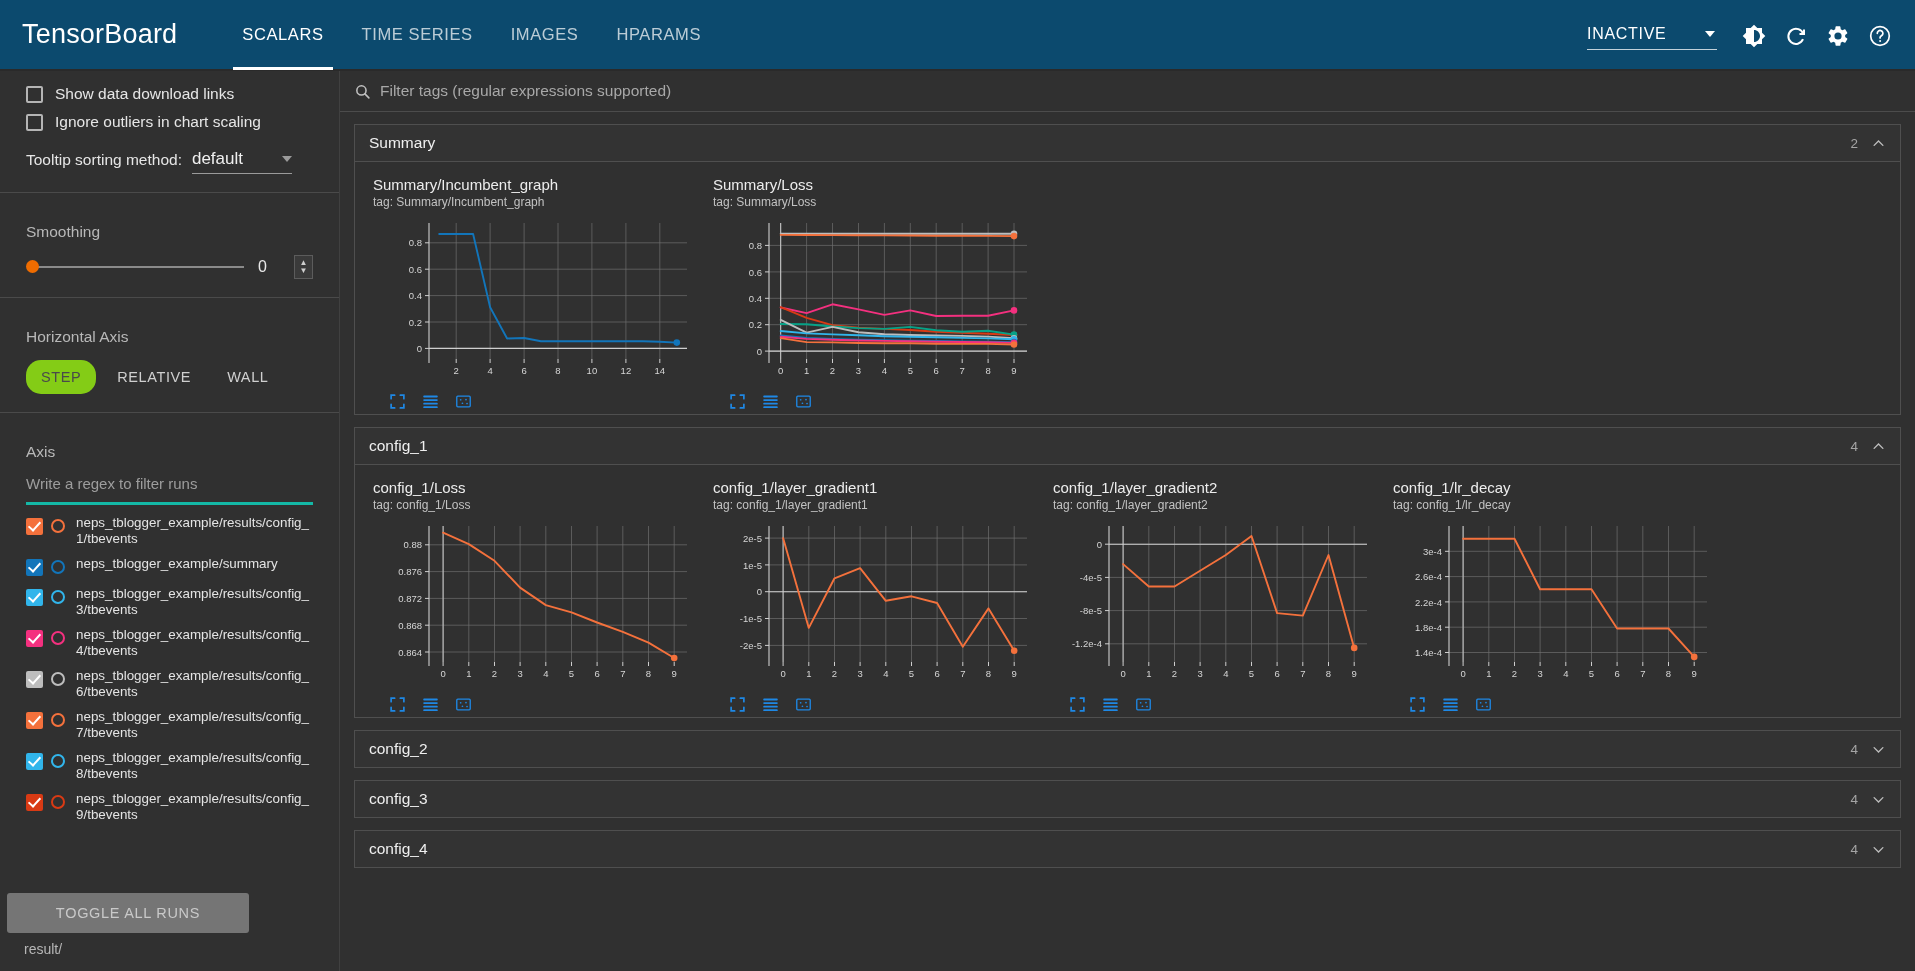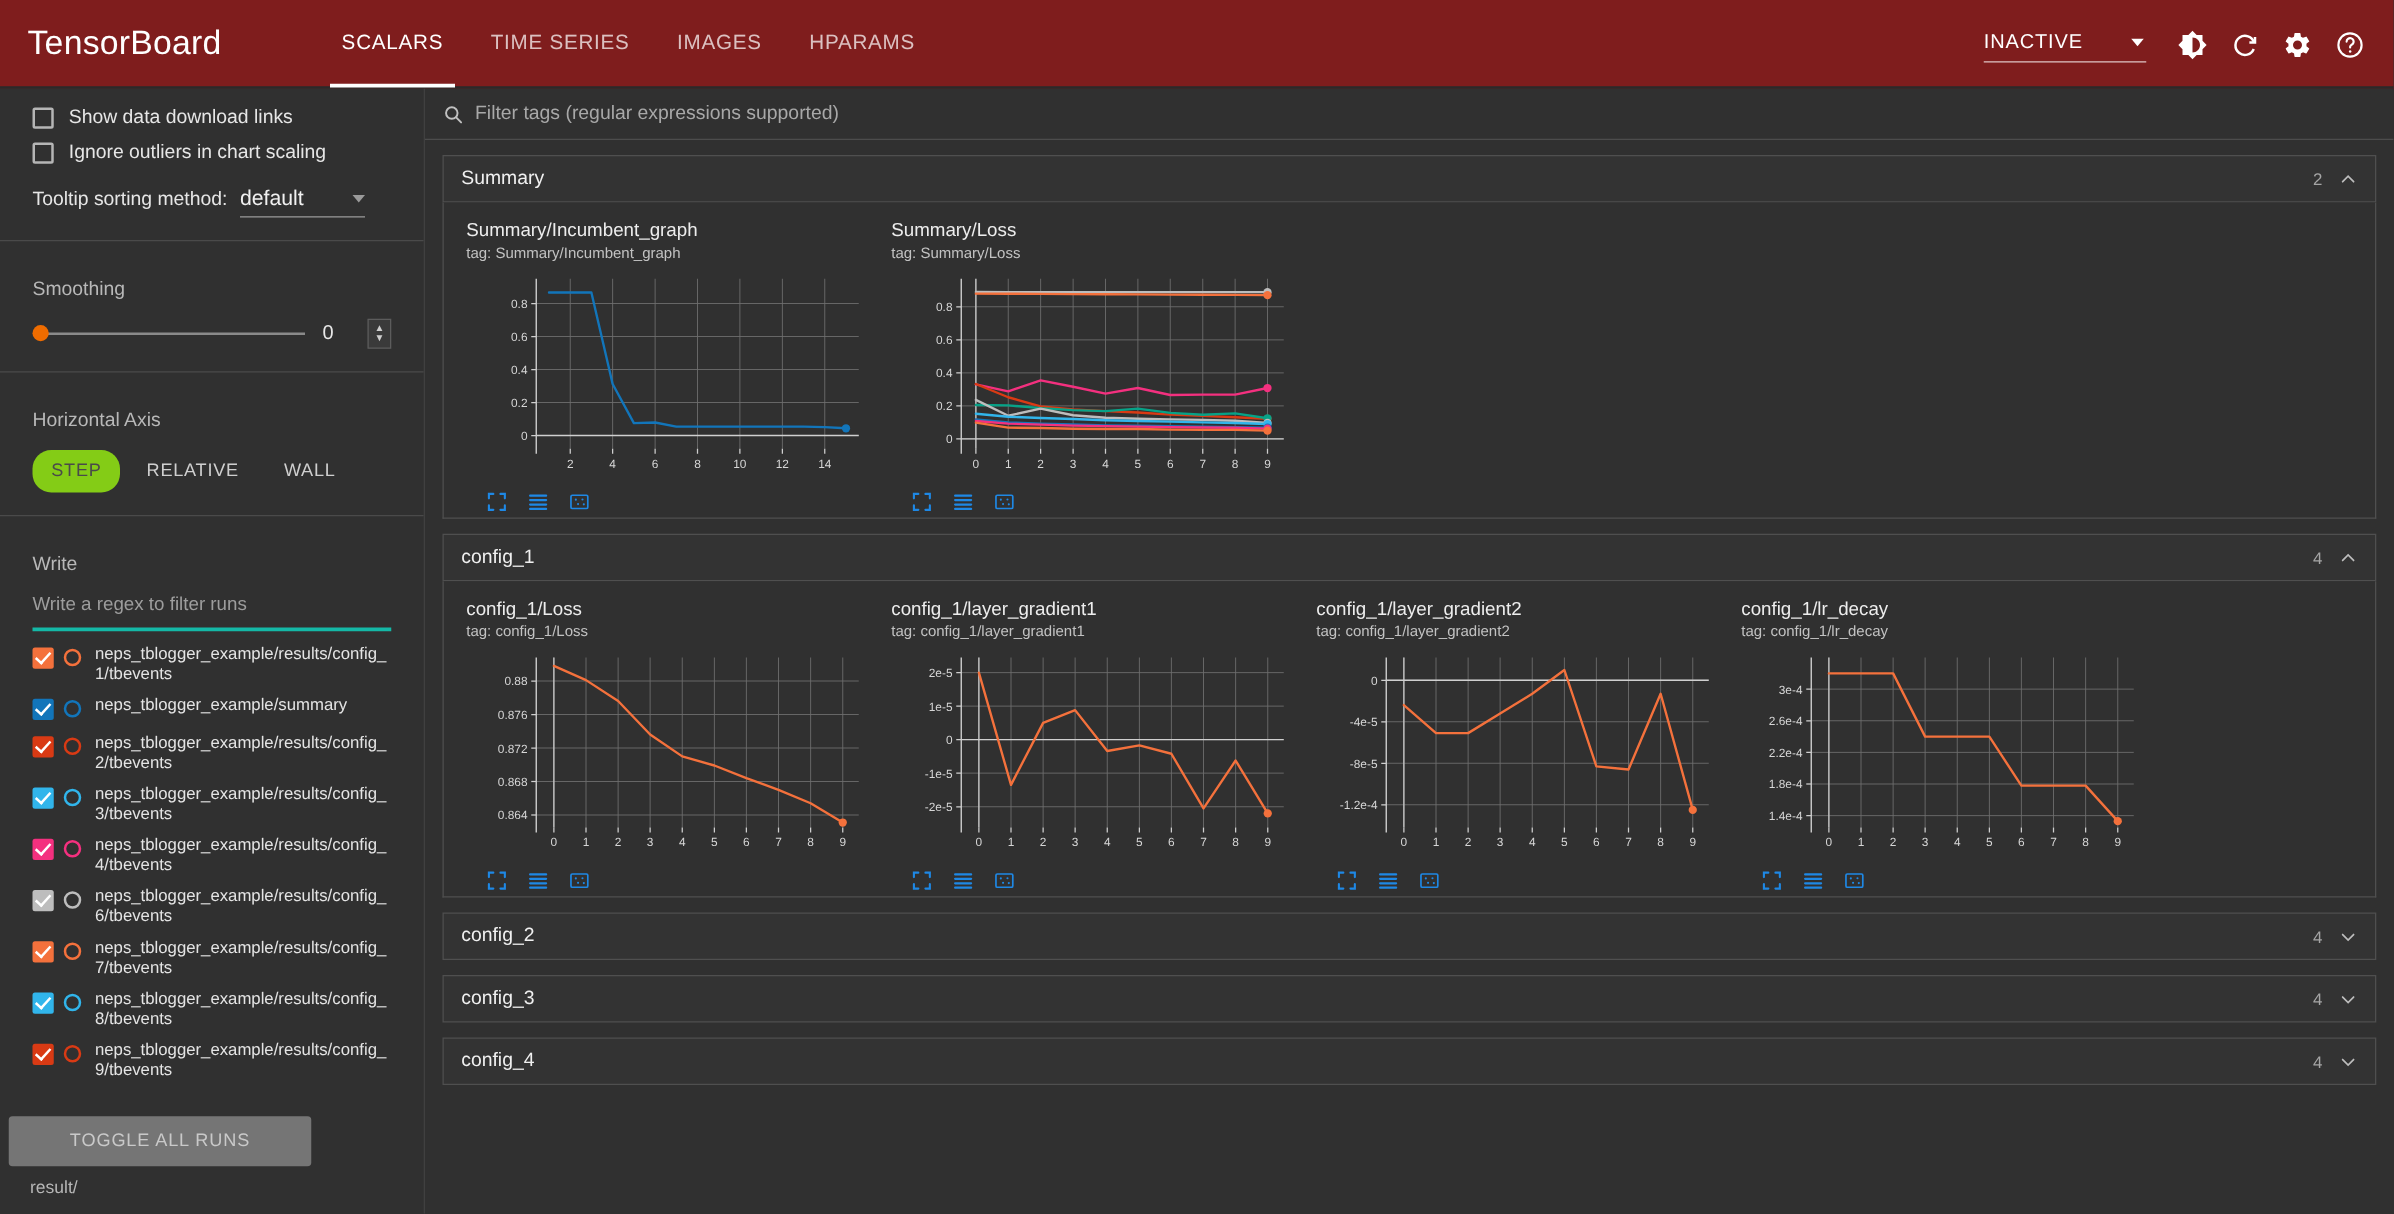--- a/index.html
+++ b/index.html
@@ -7,25 +7,24 @@
     margin: 0; padding: 0;
     width: 1915px; height: 971px;
     background: #303030;
     font-family: "Liberation Sans", sans-serif;
     overflow: hidden;
   }
 
   
   .topbar {
     height: 71px; width: 1915px;
-    background: #7f1d1d;
+    background: #0c4a6e;
     display: flex; align-items: center;
     position: relative;
     border-bottom: 2px solid #2a2a2a;
-    gap: 31px;
   }
   .brand {
     color: #fff; font-size: 27px; letter-spacing: .2px;
     margin-left: 22px; margin-right: 46px;
   }
   .navtabs { display: flex; align-items: center; height: 71px; }
   .navtab {
     color: rgba(255,255,255,.72);
     font-size: 16.5px; letter-spacing: .6px;
     padding: 0 19px; height: 71px;
@@ -272,37 +271,32 @@
       <div class="haxis-btns">
         <div class="haxis-btn active">STEP</div>
         <div class="haxis-btn">RELATIVE</div>
         <div class="haxis-btn">WALL</div>
       </div>
     </div>
 
     <div class="divider"></div>
 
     <div class="side-pad">
-      <div class="sect-label">Write</div>
+      <div class="sect-label">Axis</div>
       <div class="runs-filter">Write a regex to filter runs</div>
       <div class="runs-list" id="runs-list">
           <div class="run-item">
             <span class="run-cb" style="background: rgb(244, 113, 60);"></span>
             <span class="run-ring" style="border-color: rgb(244, 113, 60);"></span>
             <span class="run-label">neps_tblogger_example/results/config_1/tbevents</span>
           </div>
           <div class="run-item">
             <span class="run-cb" style="background: rgb(18, 117, 186);"></span>
             <span class="run-ring" style="border-color: rgb(18, 117, 186);"></span>
             <span class="run-label">neps_tblogger_example/summary</span>
-          </div>
-          <div class="run-item">
-            <span class="run-cb" style="background: rgb(217, 58, 20);"></span>
-            <span class="run-ring" style="border-color: rgb(217, 58, 20);"></span>
-            <span class="run-label">neps_tblogger_example/results/config_2/tbevents</span>
           </div>
           <div class="run-item">
             <span class="run-cb" style="background: rgb(49, 181, 235);"></span>
             <span class="run-ring" style="border-color: rgb(49, 181, 235);"></span>
             <span class="run-label">neps_tblogger_example/results/config_3/tbevents</span>
           </div>
           <div class="run-item">
             <span class="run-cb" style="background: rgb(244, 48, 127);"></span>
             <span class="run-ring" style="border-color: rgb(244, 48, 127);"></span>
             <span class="run-label">neps_tblogger_example/results/config_4/tbevents</span>

